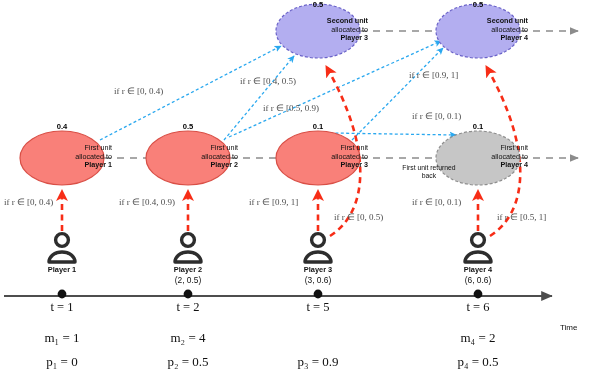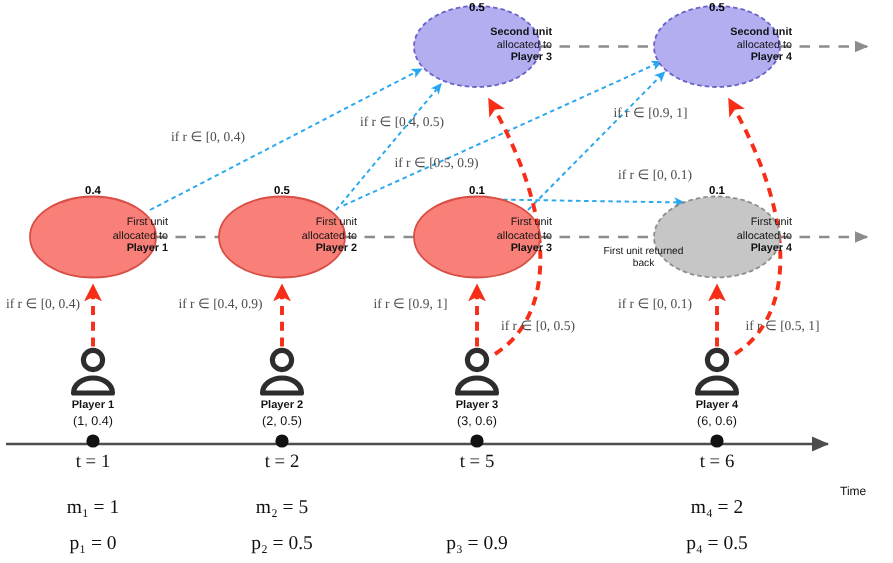--- a/index.html
+++ b/index.html
@@ -202,36 +202,35 @@
   <div class="mathlab" style="left:412px; top:111px;">if r ∈ [0, 0.1)</div>
 
   <div class="mathlab" style="left:4px;   top:197px;">if r ∈ [0, 0.4)</div>
   <div class="mathlab" style="left:119px; top:197px;">if r ∈ [0.4, 0.9)</div>
   <div class="mathlab" style="left:249px; top:197px;">if r ∈ [0.9, 1]</div>
   <div class="mathlab" style="left:334px; top:212px;">if r ∈ [0, 0.5)</div>
   <div class="mathlab" style="left:412px; top:197px;">if r ∈ [0, 0.1)</div>
   <div class="mathlab" style="left:497px; top:212px;text-align:right;">if r ∈ [0.5, 1]</div>
 
   <div class="playername" style="left:17px;  top:265px;">Player 1</div>
-  <div class="playercoord" style="left:17px;  top:275px;">(1, 0.4)</div>
   <div class="playername" style="left:143px; top:265px;">Player 2</div>
   <div class="playercoord" style="left:143px; top:275px;">(2, 0.5)</div>
   <div class="playername" style="left:273px; top:265px;">Player 3</div>
   <div class="playercoord" style="left:273px; top:275px;">(3, 0.6)</div>
   <div class="playername" style="left:433px; top:265px;">Player 4</div>
   <div class="playercoord" style="left:433px; top:275px;">(6, 0.6)</div>
 
   <div class="tlabel" style="left:22px;  top:300px;">t = 1</div>
   <div class="tlabel" style="left:148px; top:300px;">t = 2</div>
   <div class="tlabel" style="left:278px; top:300px;">t = 5</div>
   <div class="tlabel" style="left:438px; top:300px;">t = 6</div>
   <div class="timeword" style="left:560px; top:291px;margin-top:32px;">Time</div>
 
   <div class="mpval" style="left:2px;   top:330px;">m₁ = 1</div>
-  <div class="mpval" style="left:128px; top:330px;">m₂ = 5</div>
+  <div class="mpval" style="left:128px; top:330px;">m₂ = 4</div>
   <div class="mpval" style="left:418px; top:330px;">m₄ = 2</div>
 
   <div class="mpval" style="left:2px;   top:354px;">p₁ = 0</div>
   <div class="mpval" style="left:128px; top:354px;">p₂ = 0.5</div>
   <div class="mpval" style="left:258px; top:354px;">p₃ = 0.9</div>
   <div class="mpval" style="left:418px; top:354px;">p₄ = 0.5</div>
 
 </div>
 
 </body></html>

